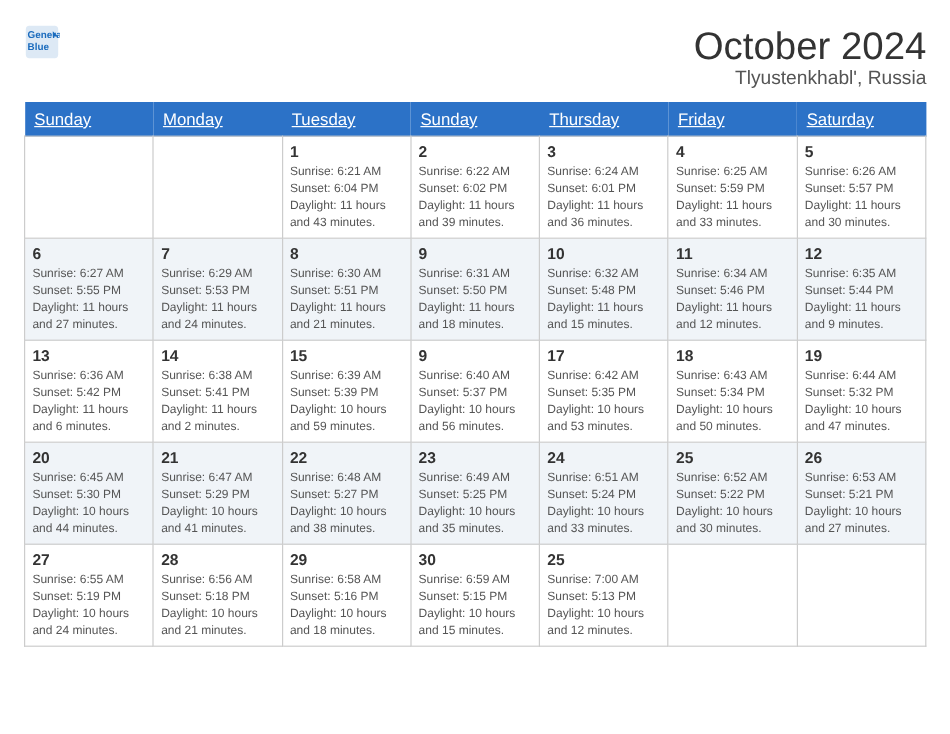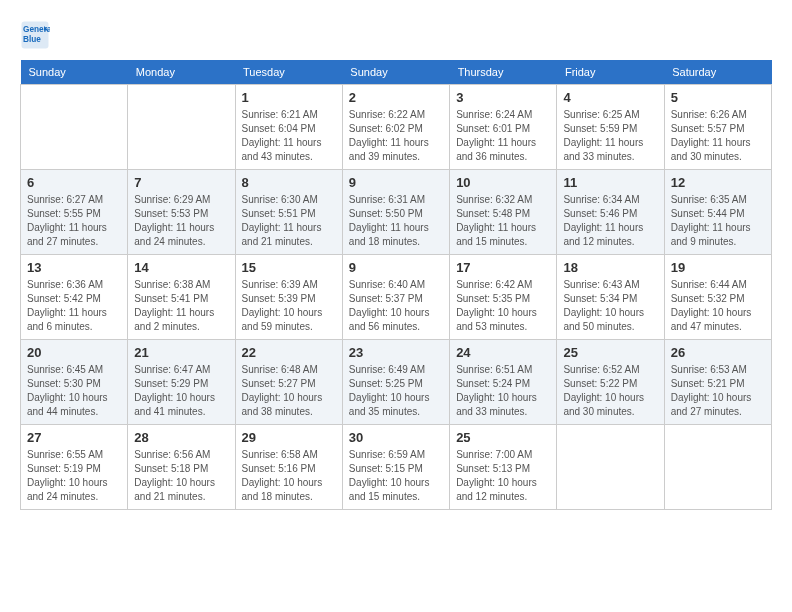--- a/index.html
+++ b/index.html
@@ -40,22 +40,23 @@
     .calendar-table {
       width: 100%;
       border-collapse: collapse;
       font-size: 11px;
     }
     .calendar-table th {
       background: #2c72c7;
       color: #fff;
       text-align: left;
       padding: 6px 8px;
-      font-size: 11px;
+      font-size: 14px;
       font-weight: normal;
+      text-decoration: underline;
     }
     .calendar-table td {
       border: 1px solid #ccc;
       vertical-align: top;
       padding: 5px 6px;
       width: calc(100% / 7);
       min-height: 85px;
       height: 85px;
     }
     .day-number {
@@ -85,20 +86,24 @@
 
 <div class="header-area">
   <div class="logo">
     <svg class="logo-icon" viewBox="0 0 40 40">
       <rect x="2" y="2" width="36" height="36" rx="4" fill="#1a6bbd" opacity="0.15"></rect>
       <text x="4" y="16" font-family="Arial" font-weight="bold" font-size="11" fill="#1a6bbd">General</text>
       <text x="4" y="29" font-family="Arial" font-weight="bold" font-size="11" fill="#1a6bbd">Blue</text>
       <polygon points="32,8 38,14 32,14" fill="#1a6bbd"></polygon>
     </svg>
   </div>
+  <div class="title-area">
+    <div class="month-title">October 2024</div>
+    <div class="location-title">Tlyustenkhabl', Russia</div>
+  </div>
 </div>
 
 <table class="calendar-table">
   <thead>
     <tr>
     <th>Sunday</th>
         <th>Monday</th>
         <th>Tuesday</th>
         <th>Sunday</th>
         <th>Thursday</th>

